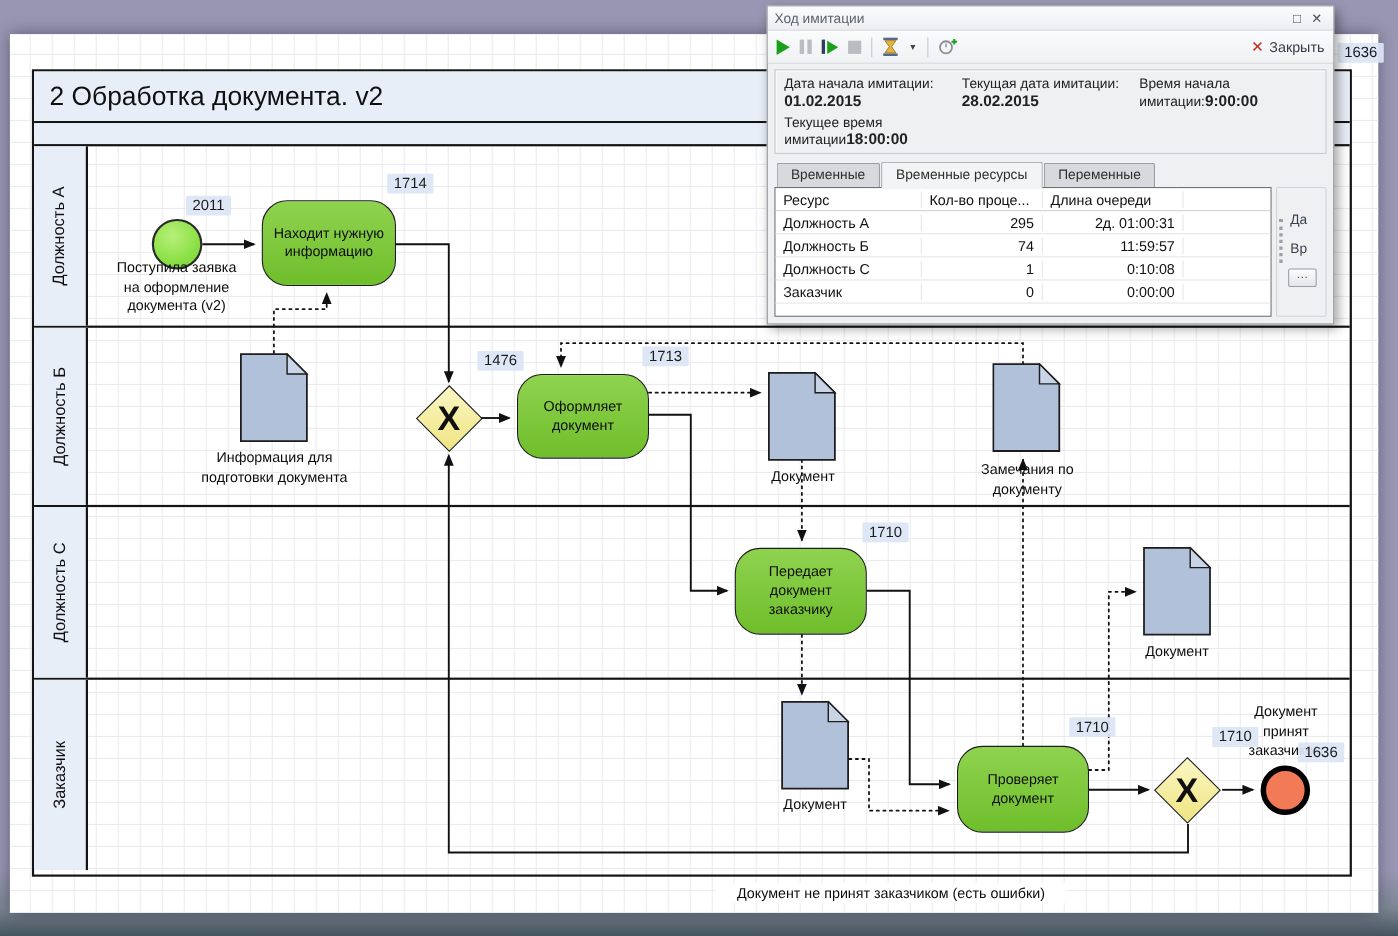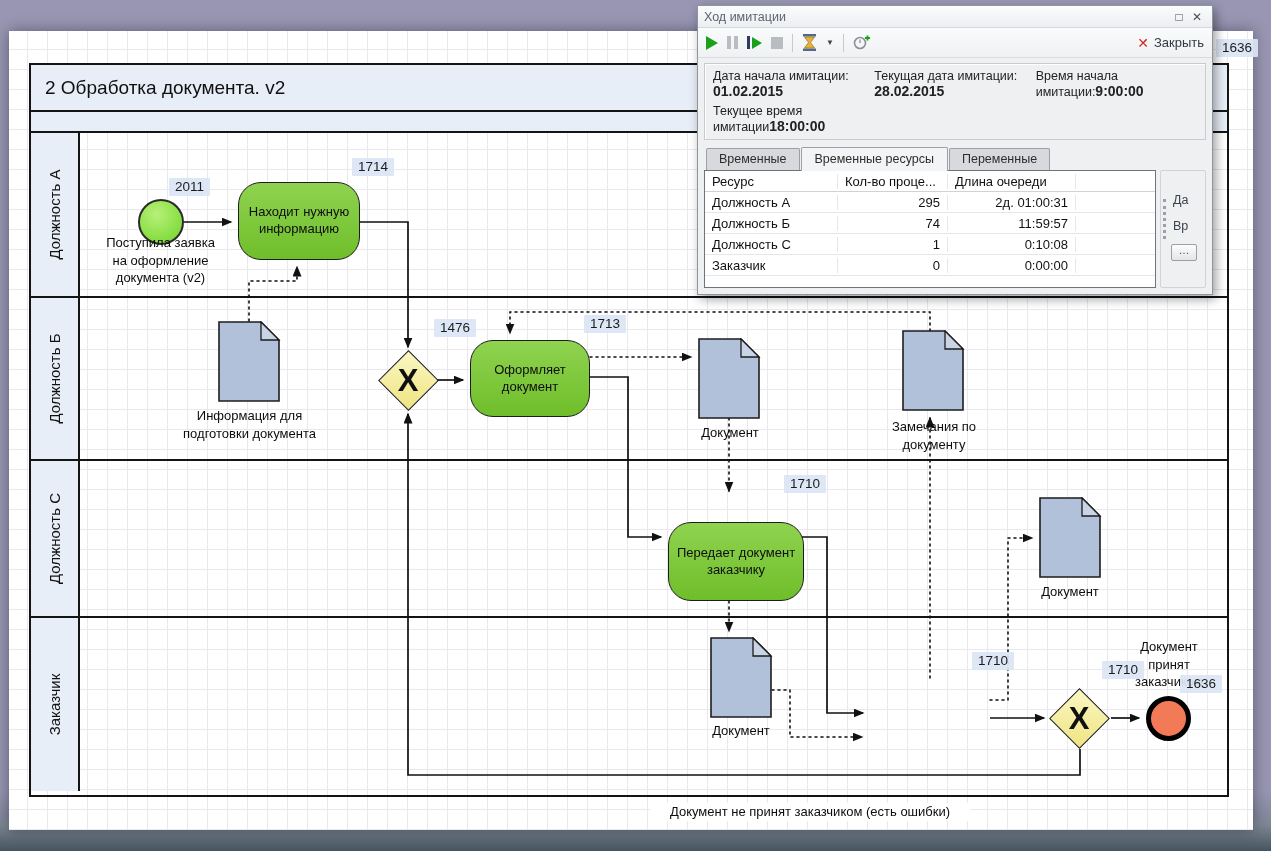--- a/index.html
+++ b/index.html
@@ -15,21 +15,21 @@
     background-image:linear-gradient(to right,#e9e9ed 1px,transparent 1px),
                      linear-gradient(to bottom,#e9e9ed 1px,transparent 1px);
     background-size:20px 20px; background-position:-2px -2px;
     box-shadow:0 0 14px rgba(20,20,40,.45);
   }
 
   
   .frame { position:absolute; left:29px; top:63px; width:1200px; height:734px;
     border:2px solid #141414; z-index:2; }
   .band-title { height:47px; background:#e8eef8; border-bottom:2px solid #141414;
-    display:flex; align-items:center; padding-left:14px; font-size:19px; color:#101010; }
+    display:flex; align-items:center; padding-left:14px; font-size:24px; color:#101010; }
   .band-sub { height:21px; background:#e8eef8; border-bottom:2px solid #141414; }
   .lane { display:flex; }
   .lane + .lane { }
   .lane-label { width:49px; background:#e8eef8; border-right:2px solid #141414;
     display:flex; align-items:center; justify-content:center; }
   .lane-label span { transform:rotate(-90deg); white-space:nowrap; font-size:15px; color:#101010; }
   .lane-b { border-bottom:2px solid #141414; }
 
   
   svg.edges { position:absolute; inset:0; z-index:3; }
@@ -196,35 +196,36 @@
     <path d="M43,1 V19 H61 Z" fill="#c9d4e6" stroke="#1d1d1d" stroke-width="1.3"></path>
   </svg>
   <div class="nlabel" style="left:694px; top:424px; width:72px;">Документ</div>
 
   <svg class="node" style="left:902px; top:330px;" width="63" height="82">
     <path d="M1,1 H43 L61,19 V80 H1 Z" fill="#b2c1da" stroke="#1d1d1d" stroke-width="1.6"></path>
     <path d="M43,1 V19 H61 Z" fill="#c9d4e6" stroke="#1d1d1d" stroke-width="1.3"></path>
   </svg>
   <div class="nlabel" style="left:878px; top:418px; width:112px;">Замечания по документу</div>
 
-  <div class="node task" style="left:668px; top:522px; height:79px; width:136px;">Передает документ заказчику</div>
+  <div class="node task" style="left:668px; top:498px; height:79px; width:120px;">Передает документ заказчику</div>
   <div class="badge" style="left:784px; top:475px;">1710</div>
 
   <svg class="node" style="left:1039px; top:497px;" width="63" height="82">
     <path d="M1,1 H43 L61,19 V80 H1 Z" fill="#b2c1da" stroke="#1d1d1d" stroke-width="1.6"></path>
     <path d="M43,1 V19 H61 Z" fill="#c9d4e6" stroke="#1d1d1d" stroke-width="1.3"></path>
   </svg>
   <div class="nlabel" style="left:1034px; top:583px; width:72px;">Документ</div>
 
   <svg class="node" style="left:710px; top:637px;" width="63" height="82">
     <path d="M1,1 H43 L61,19 V80 H1 Z" fill="#b2c1da" stroke="#1d1d1d" stroke-width="1.6"></path>
     <path d="M43,1 V19 H61 Z" fill="#c9d4e6" stroke="#1d1d1d" stroke-width="1.3"></path>
   </svg>
   <div class="nlabel" style="left:705px; top:722px; width:72px;">Документ</div>
 
+  <div class="node task" style="left:870px; top:678px; height:79px; width:120px;">Проверяет документ</div>
   <div class="badge" style="left:972px; top:652px;">1710</div>
 
   <div class="node gateway" style="left:1058px; top:697px;"></div>
   <div class="gw-x" style="left:1049px; top:703px;">X</div>
   <div class="badge" style="left:1102px; top:661px;">1710</div>
 
   <div class="node event-end" style="left:1146px; top:696px;"></div>
   <div class="nlabel" style="left:1125px; top:638px; width:88px;">Документ принят заказчиком</div>
   <div class="badge" style="left:1180px; top:675px;">1636</div>
 

